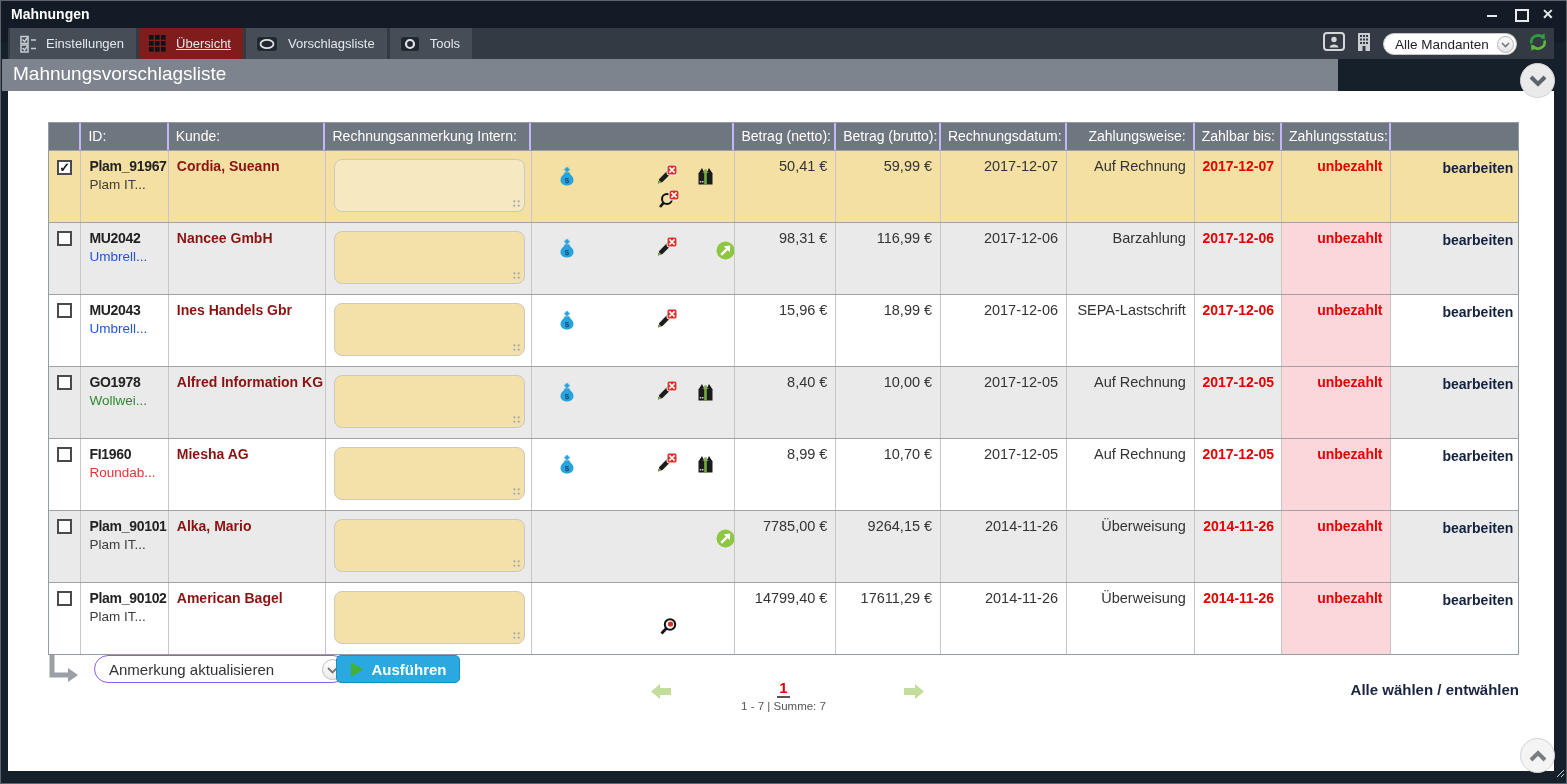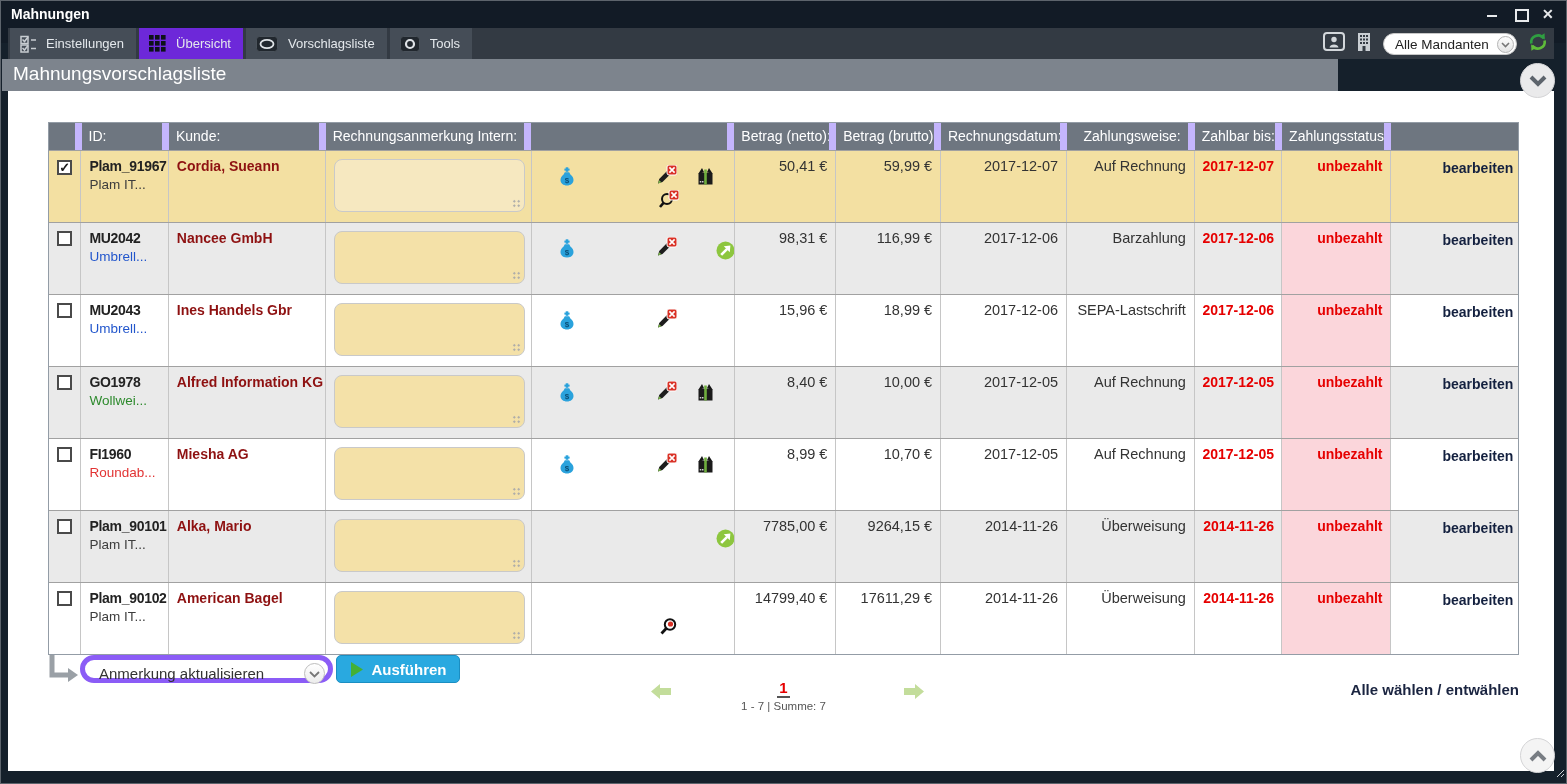--- a/index.html
+++ b/index.html
@@ -9,39 +9,39 @@
   .title { position:absolute; left:10px; top:5px; color:#fff; font-weight:bold; font-size:14px; }
   .winbtns { position:absolute; right:12px; top:7px; display:flex; gap:16px; align-items:center; }
   .wb { width:12px; height:12px; position:relative; display:inline-block; }
   .wb-min::after { content:""; position:absolute; left:1px; top:7px; width:10px; height:2px; background:#e8eaec; }
   .wb-max::after { content:""; position:absolute; left:1px; top:1px; width:10px; height:9px; border:2px solid #e8eaec; }
   .wb-close { color:#e8eaec; font-weight:bold; font-size:14px; line-height:12px; }
 
   .tabbar { position:absolute; left:7px; top:27px; width:1546px; height:31px; background:#333a43; }
   .tabs { position:absolute; left:2px; top:0; display:flex; height:16px; gap:3px; }
   .tab { display:flex; align-items:center; gap:10px; padding:0 12px 0 10px; background:#454d57; color:#e4e8ec; font-size:13px; height:31px; }
-  .tab.active { background:#6d28d9; }
+  .tab.active { background:#7f1d1d;text-decoration:underline; }
   .tab .ticon { display:inline-flex; align-items:center; }
   .tb-right { position:absolute; right:6px; top:0; height:31px; display:flex; align-items:center; gap:11px; }
   .mandant { width:134px; height:22px; background:#fff; border-radius:11px; border:1px solid #c7c7c7; position:relative; }
   .mandant span.lbl { position:absolute; left:11px; top:3px; font-size:13.5px; color:#222; }
   .mandant .chev { position:absolute; right:2px; top:2px; width:17px; height:17px; border-radius:50%; border:1px solid #b3b3b3; background:linear-gradient(#fdfdfd,#e4e4e4); color:#6e6e6e; font-size:10px; text-align:center; line-height:15px; font-weight:bold; }
 
   .sectionbar { position:absolute; left:1px; top:58px; width:1336px; height:32px; background:#7d848d; }
   .section-title { position:absolute; left:11px; top:4px; color:#fff; font-size:19px; }
   .roundbtn { position:absolute; width:35px; height:35px; border-radius:50%; background:#eaeaeb; border:1px solid #d4d4d6; z-index:5; }
   .roundbtn svg { position:absolute; left:8px; top:11px; }
   .collapse-btn { left:1519px; top:62px; }
   .scrolltop-btn { left:1519px; top:737px; background:#f4f4f4; }
 
   .content { position:absolute; left:7px; top:90px; width:1546px; height:680px; background:#fff; }
 
   .tbl { position:absolute; left:40px; top:31px; width:1471px; border:1px solid #939ca6; }
   .thead { display:flex; height:27px; background:#6e7680; }
-  .th { border-right:7px solid #c4b5fd; color:#fff; font-size:14px; line-height:26px; padding:0 7px; overflow:hidden; white-space:nowrap; }
+  .th { border-right:2px solid #c4b5fd; color:#fff; font-size:14px; line-height:26px; padding:0 7px; overflow:hidden; white-space:nowrap; }
   .th:last-child { border-right:none; }
   .th.r { text-align:right; }
   .row { display:flex; height:72px; border-top:1px solid #a1a1a1; background:#fff; }
   .row.alt { background:#eaeaea; }
   .row.sel { background:#f3e0a2; }
   .cell { border-right:1px solid #c6c6c6; padding:7px 8px; font-size:14.5px; color:#333; overflow:hidden; }
   .cell:last-child { border-right:none; }
   .cell.r { text-align:right; }
   .c0 { width:33px; } .c1 { width:90px; } .c2 { width:162px; } .c3 { width:213px; }
   .c4 { width:210px; } .c5 { width:105px; } .c6 { width:108px; } .c7 { width:130px; }
@@ -62,21 +62,21 @@
   .slot-c { left:164px; top:16px; }
   .slot-d { left:184px; top:18px; }
   .slot-b2 { left:127px; top:39px; }
   .slot-bm { left:127px; top:34px; }
   .redtxt { color:#e60000; font-weight:bold; }
   .cell.statuscell { background:#fbd6db;text-align:right; }
   .row.sel .cell.statuscell { background:#f3e0a2; }
   .action { font-weight:bold; color:#13203f; font-size:14px; padding-top:9px; text-align:center; }
 
   .larrow { position:absolute; left:39px; top:564px; }
-  .bulk-select { position:absolute; left:72px; top:564px; width:253px; height:28px; background:#fff; border:5px solid #8b5cf6; border-radius:14px; }
+  .bulk-select { position:absolute; left:86px; top:564px; width:253px; height:28px; background:#fff; border:1px solid #8b5cf6; border-radius:14px; }
   .bulk-select .lbl { position:absolute; left:14px; top:5px; font-size:15px; color:#333; }
   .bulk-select .chev { position:absolute; right:3px; top:3px; width:21px; height:21px; border-radius:50%; border:1px solid #bdbdbd; background:linear-gradient(#fff,#ececec); color:#777; font-size:12px; font-weight:bold; text-align:center; line-height:19px; }
   .exec-btn { position:absolute; left:328px; top:564px; width:124px; height:28px; background:#29a9e0; border:1px solid #1b8ec2; border-radius:5px; display:flex; align-items:center; justify-content:center; gap:9px; }
   .exec-btn .lbl { color:#fff; font-weight:bold; font-size:15px; }
   .select-links { position:absolute; right:35px; top:568px; font-size:15px; font-weight:bold; color:#1a2440;margin-top:22px; }
   .select-links a { color:#1a2440; text-decoration:none; }
 
   .pag { position:absolute; left:40px; top:586px; width:1471px; height:44px; }
   .pag .arrow { position:absolute; top:7px; }
   .pag .arrow.left { left:603px; }

